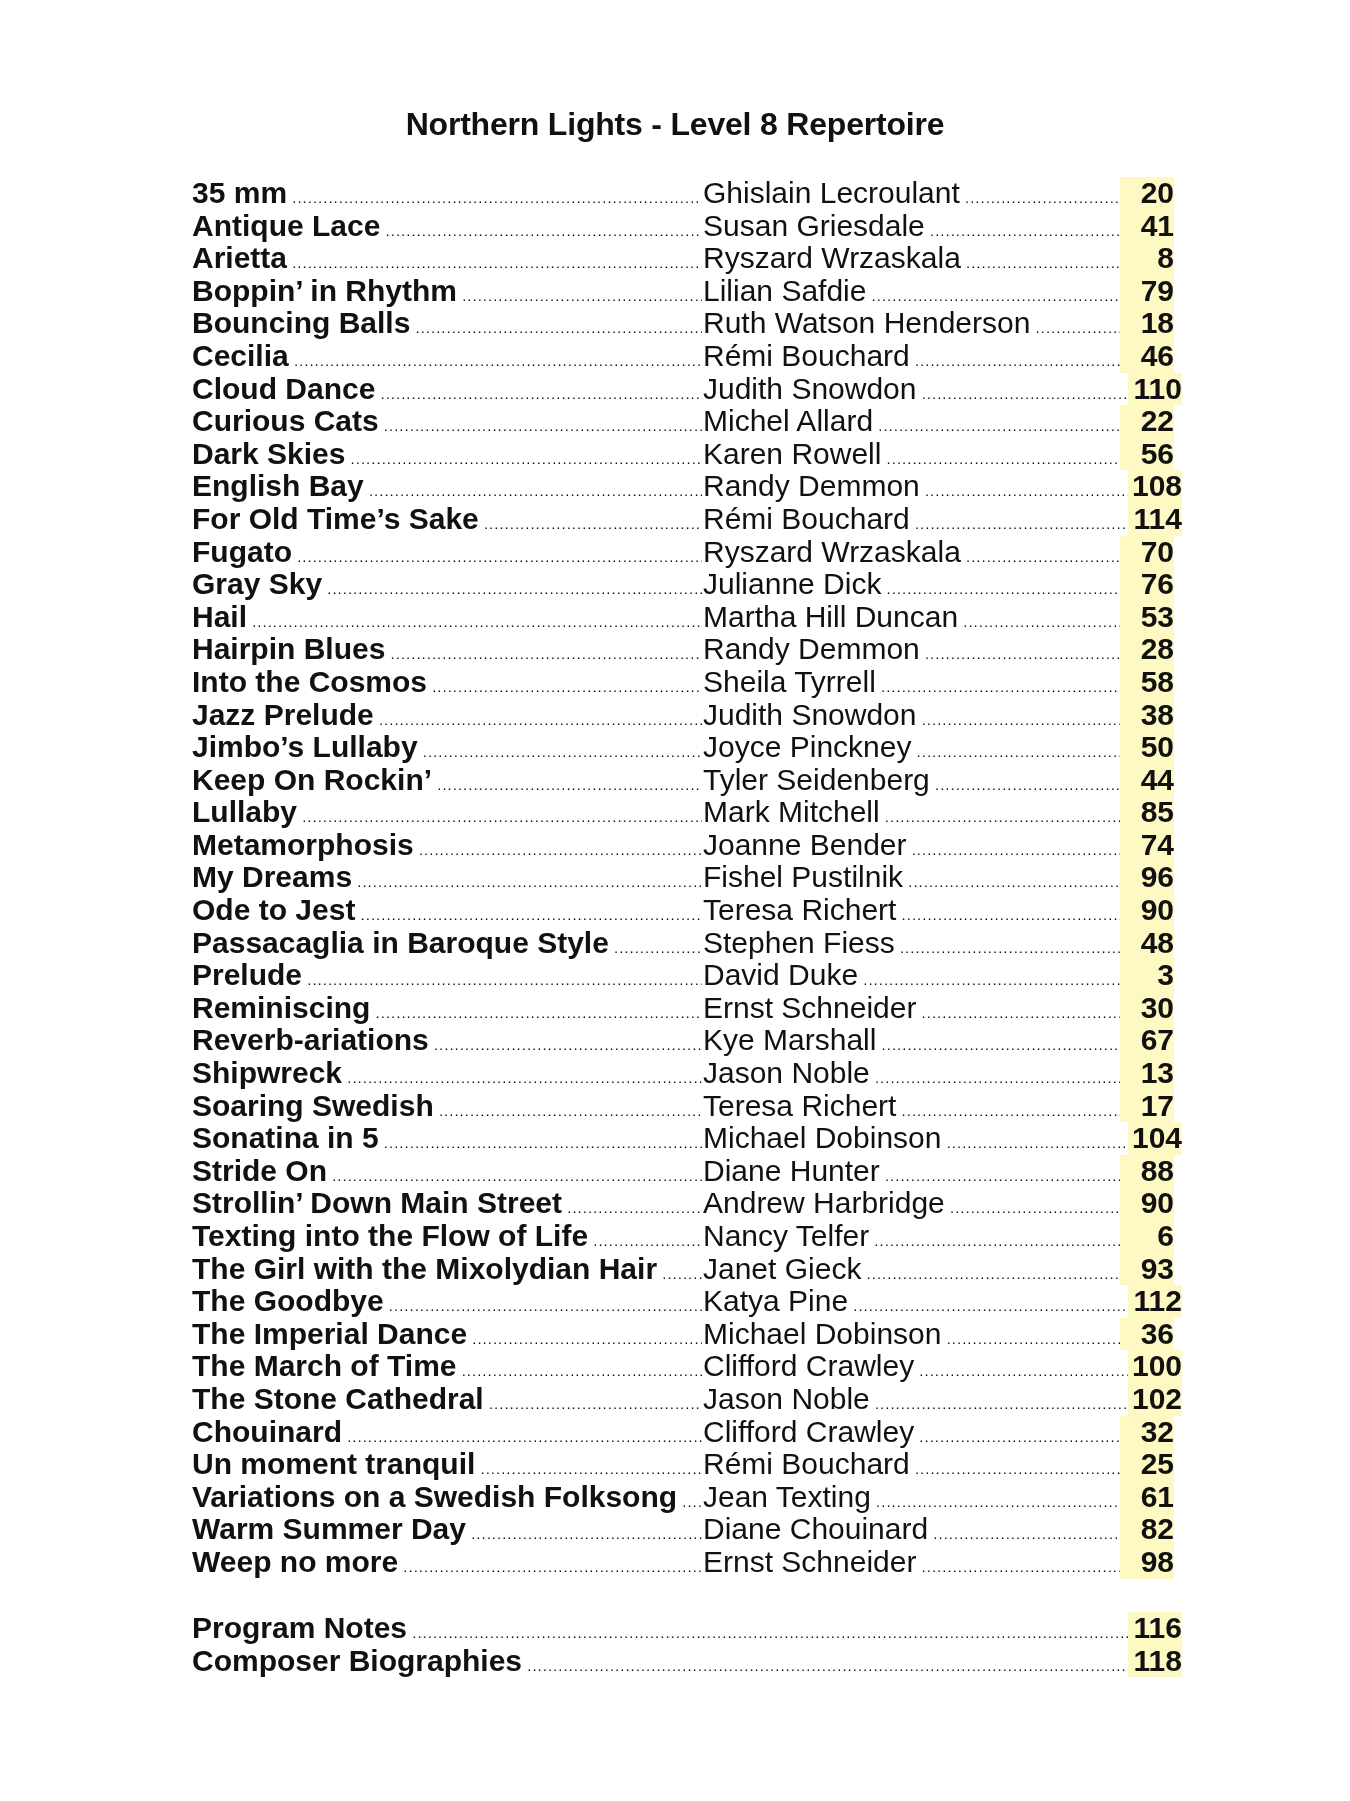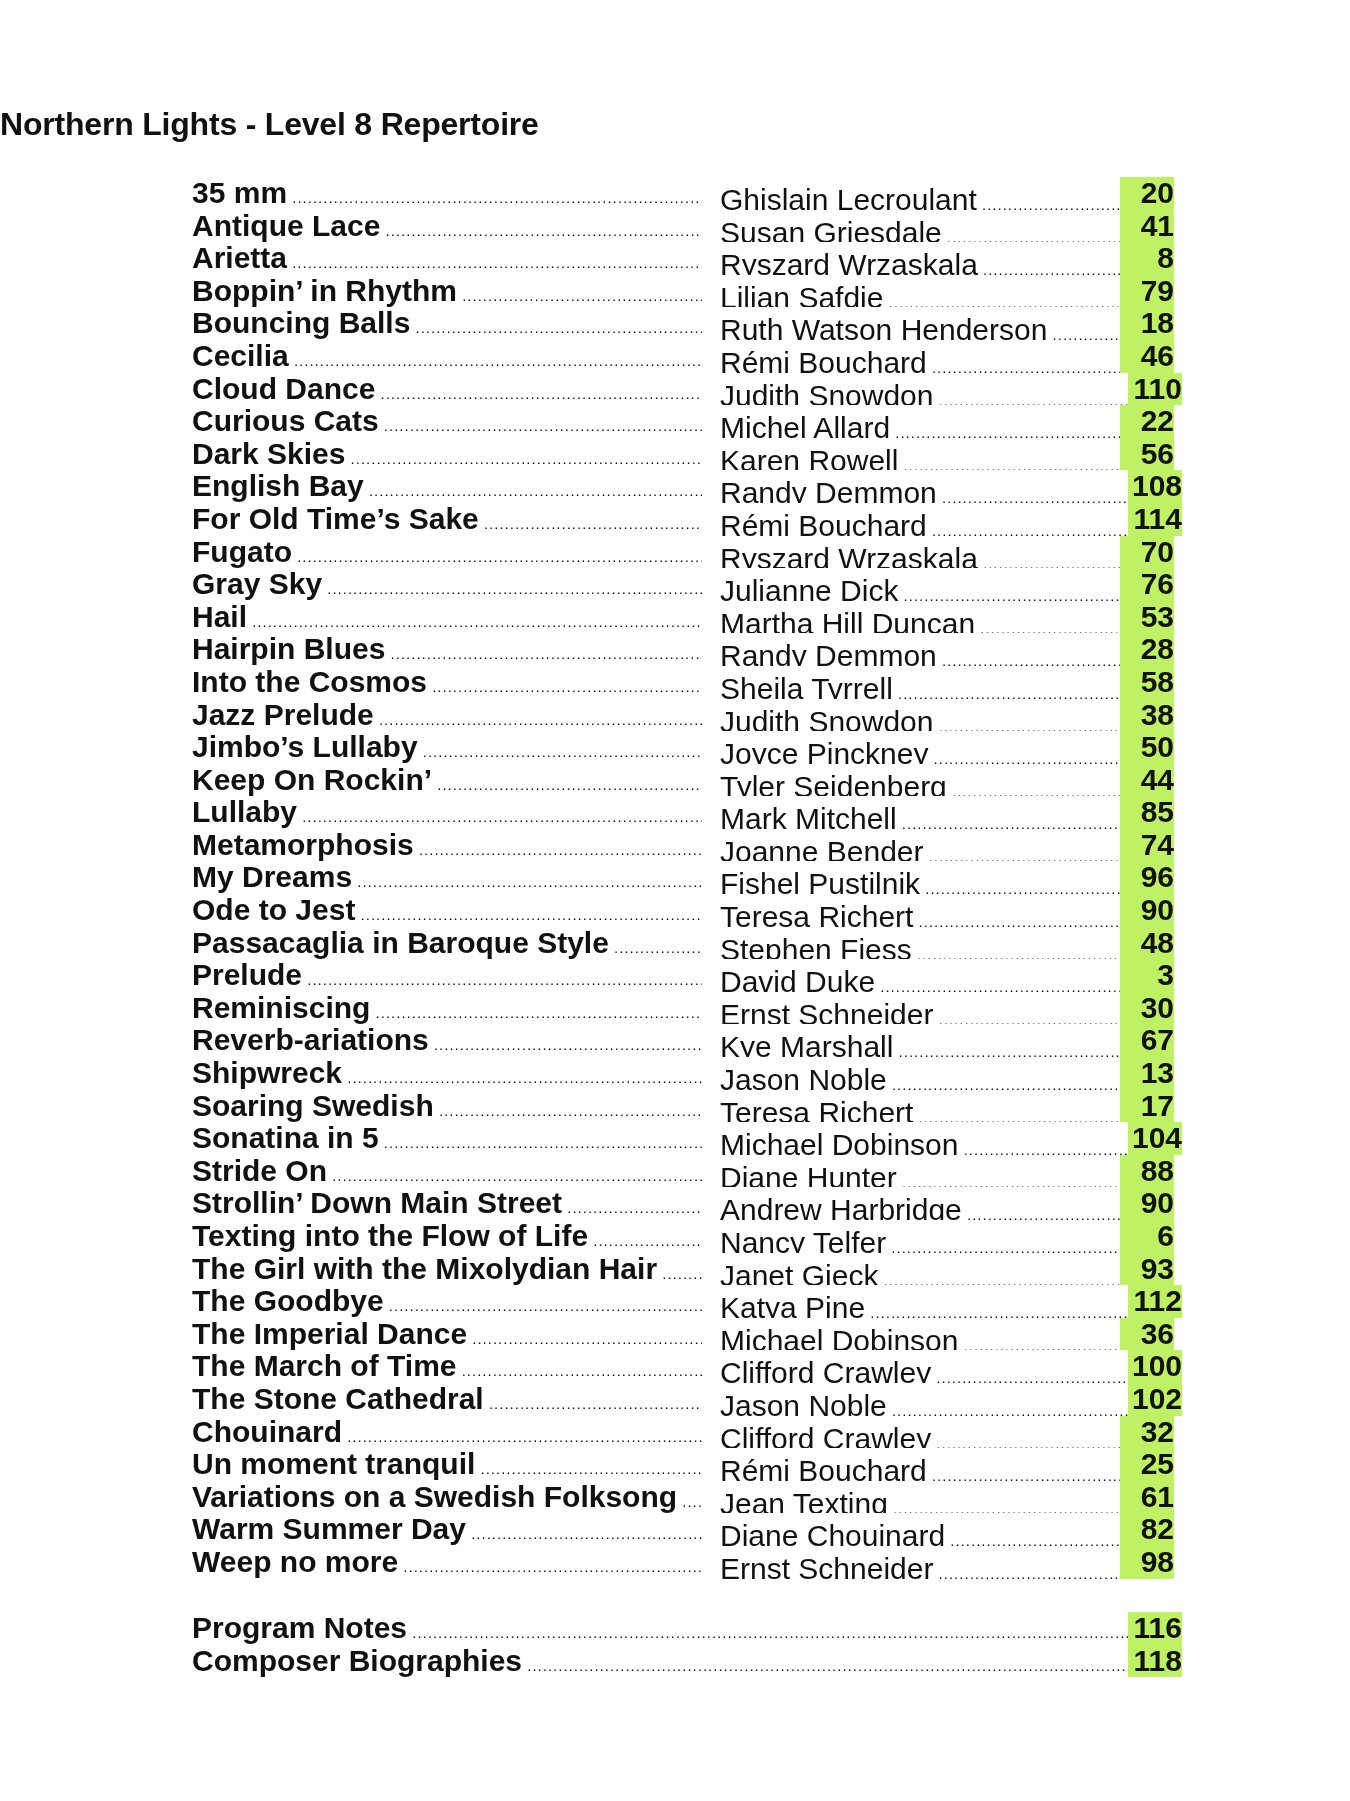--- a/index.html
+++ b/index.html
@@ -1,46 +1,46 @@
 <!DOCTYPE html>
 <html><head>
 <meta charset="utf-8">
 <style>
   html, body { margin: 0; padding: 0; background: #ffffff; }
   body {
     width: 1350px; height: 1801px; position: relative; overflow: hidden;
     font-family: "Liberation Sans", sans-serif; color: #111111;
   }
   .title {
-    position: absolute; top: 106px; left: 0; width: 1350px; 
+    position: absolute; top: 106px; left: 0; width: 1350px; text-align: center;
     font-size: 32px; font-weight: bold; letter-spacing: -0.2px;
   }
   .toc { position: absolute; top: 177px; left: 192px; width: 990px; }
   .row {
     position: relative; height: 32.6px; line-height: 32.6px; font-size: 30px;
     white-space: nowrap; overflow: hidden;
   }
   .piece {
     position: absolute; left: 0; top: 0; width: 510px; overflow: hidden;
     font-weight: bold;
   }
   .piece::after {
     content: " ................................................................................................................................................................";
     font-weight: normal; font-size: 15px; letter-spacing: 1px;
   }
   .composer {
-    position: absolute; left: 528px; top: 0; width: 425px; overflow: hidden; margin-top: 7px;
+    position: absolute; left: 511px; top: 0; width: 425px; overflow: hidden;
   }
   .composer::after {
     content: " ................................................................................................................................................................";
     font-size: 15px; letter-spacing: 1px;
   }
   .page {
     position: absolute; right: 0; top: 0; width: 50px; text-align: right;
-    font-weight: bold; background: #bef264; padding-left: 4px;
+    font-weight: bold; background: #fef9c3; padding-left: 4px;
   }
   .page-narrow { right: 8px; }
   .extra { position: absolute; top: 1612px; left: 192px; width: 990px; }
   .extra .piece { width: 936px; }
 </style>
 </head>
 <body>
 
 <div class="title">Northern Lights - Level 8 Repertoire</div>
 

